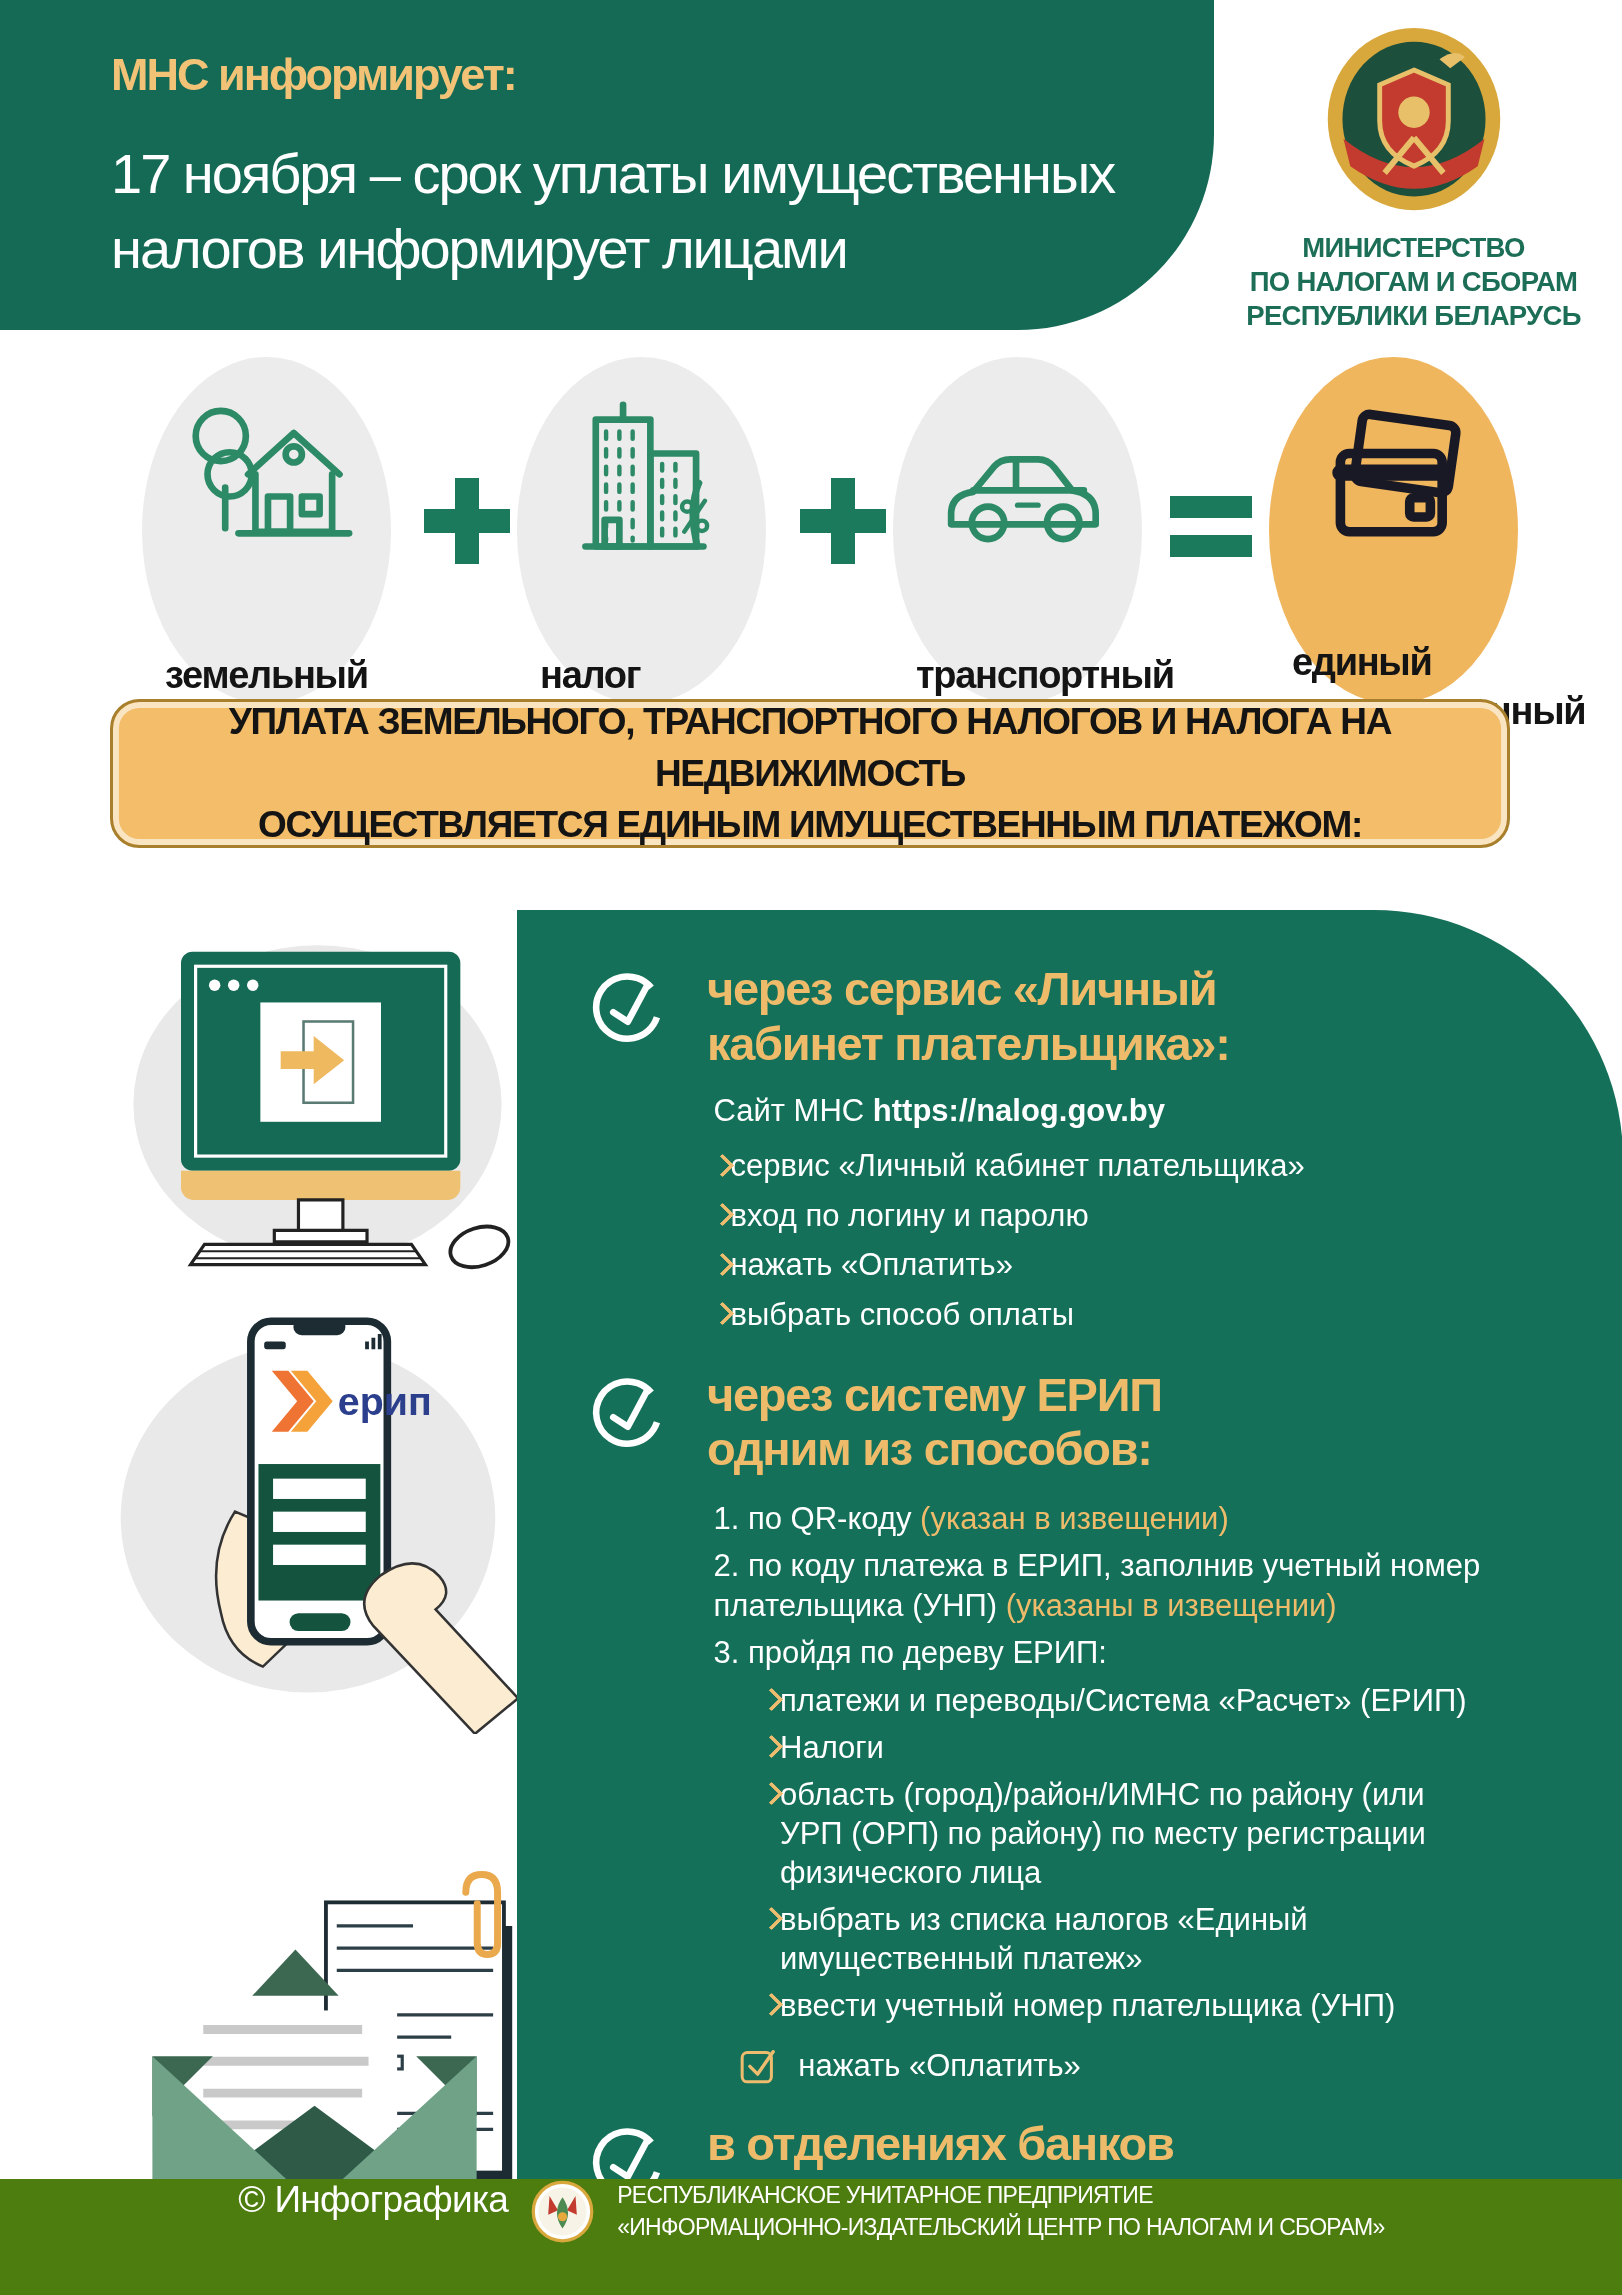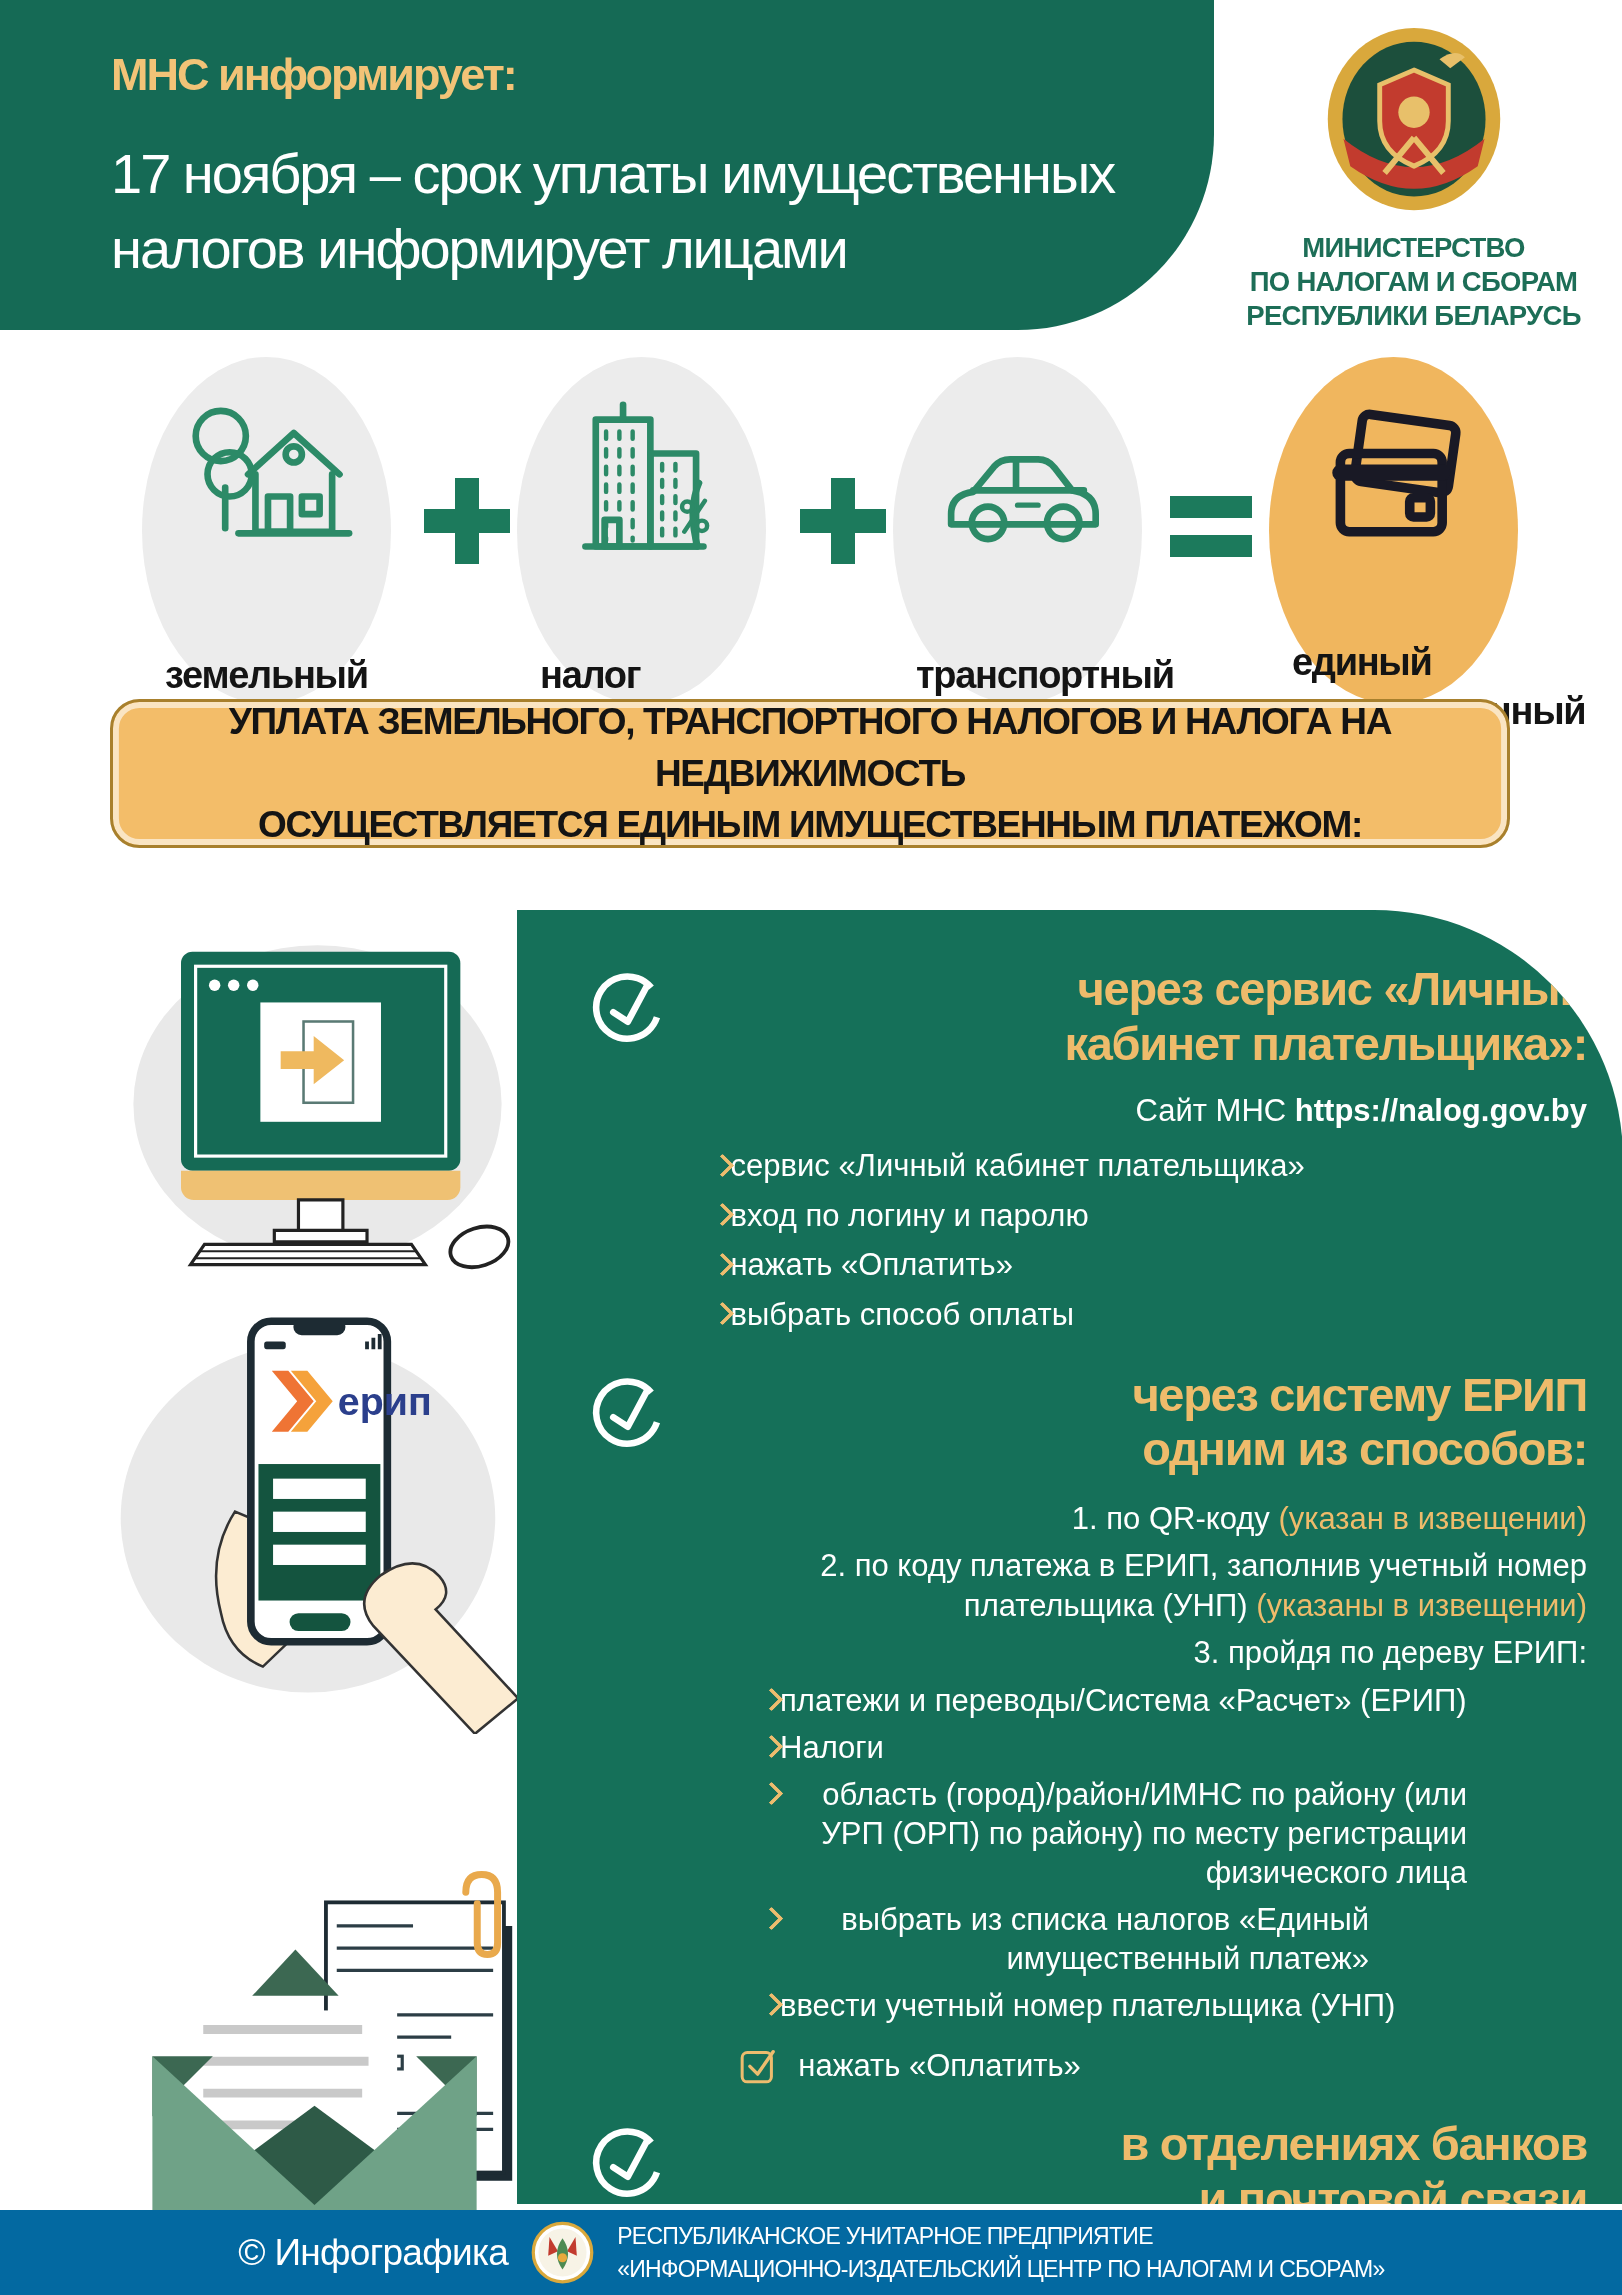--- a/index.html
+++ b/index.html
@@ -49,21 +49,21 @@
   .banner{position:absolute;left:110px;top:699px;width:1394px;height:143px;
         background:#f3bd69;border:3.9px solid #a8802d;border-radius:29.4px;
         box-shadow:inset 0 0 0 5.9px rgba(255,255,255,.6);
         display:flex;flex-direction:column;justify-content:center;align-items:center;}
   .banner div{font-size:37px;font-weight:bold;color:#141414;letter-spacing:-1.3px;
         line-height:1.4;text-align:center;}
 
   
   .panel{position:absolute;left:517px;top:910px;width:1106px;height:1294px;
         background:#157059;border-top-right-radius:249px;overflow:hidden;}
-  .panel-inner{position:relative;padding:52px 36px 0 190px;text-align:right;}
+  .panel-inner{position:relative;padding:52px 36px 0 190px;}
   .sec-head{position:relative;color:#eebb6b;font-size:47px;font-weight:bold;
         line-height:1.16;letter-spacing:-1.3px;margin-bottom:22px;}
   .sec-head .check{position:absolute;left:-121px;top:2.6px;width:82px;height:82px;}
   .intro{font-size:31px;color:#ffffff;margin:0 0 17px 6.5px;}
   .intro b{font-weight:bold;}
   .row{display:flex;align-items:flex-start;gap:0;margin:10.5px 0 10.5px 6.5px;
         color:#ffffff;font-size:31px;line-height:1.26;}
   .chev{flex:0 0 auto;width:13px;height:13px;margin-top:10.5px;
         border-top:4.6px solid #edbc6e;border-right:4.6px solid #edbc6e;
         transform:rotate(45deg);border-radius:2px;}
@@ -76,22 +76,22 @@
   .cbrow svg{width:43px;height:43px;flex:0 0 auto;}
   .sec3{margin-top:30px;}
 
   
   .illu{position:absolute;}
   .illu-computer{left:108px;top:916px;width:419px;height:357px;}
   .illu-phone{left:108px;top:1302px;width:419px;height:432px;}
   .illu-envelope{left:92px;top:1865px;width:445px;height:357px;}
 
   
-  .footer{position:absolute;left:0;bottom:0;width:1623px;height:85px;background:#0369a1;
-        display:flex;align-items:center;justify-content:center;gap:22px;}
+  .footer{position:absolute;left:0;bottom:0;width:1623px;height:116px;background:#4d7c0f;
+        display:flex;justify-content:center;gap:22px;}
   .footer .copy{font-size:37px;color:#ffffff;letter-spacing:-0.7px;}
   .footer svg{width:65px;height:65px;}
   .footer .org{font-size:23px;color:#ffffff;line-height:1.4;letter-spacing:-0.7px;}
 </style>
 </head>
 <body>
 
 <div class="page">
 
   <div class="band">

